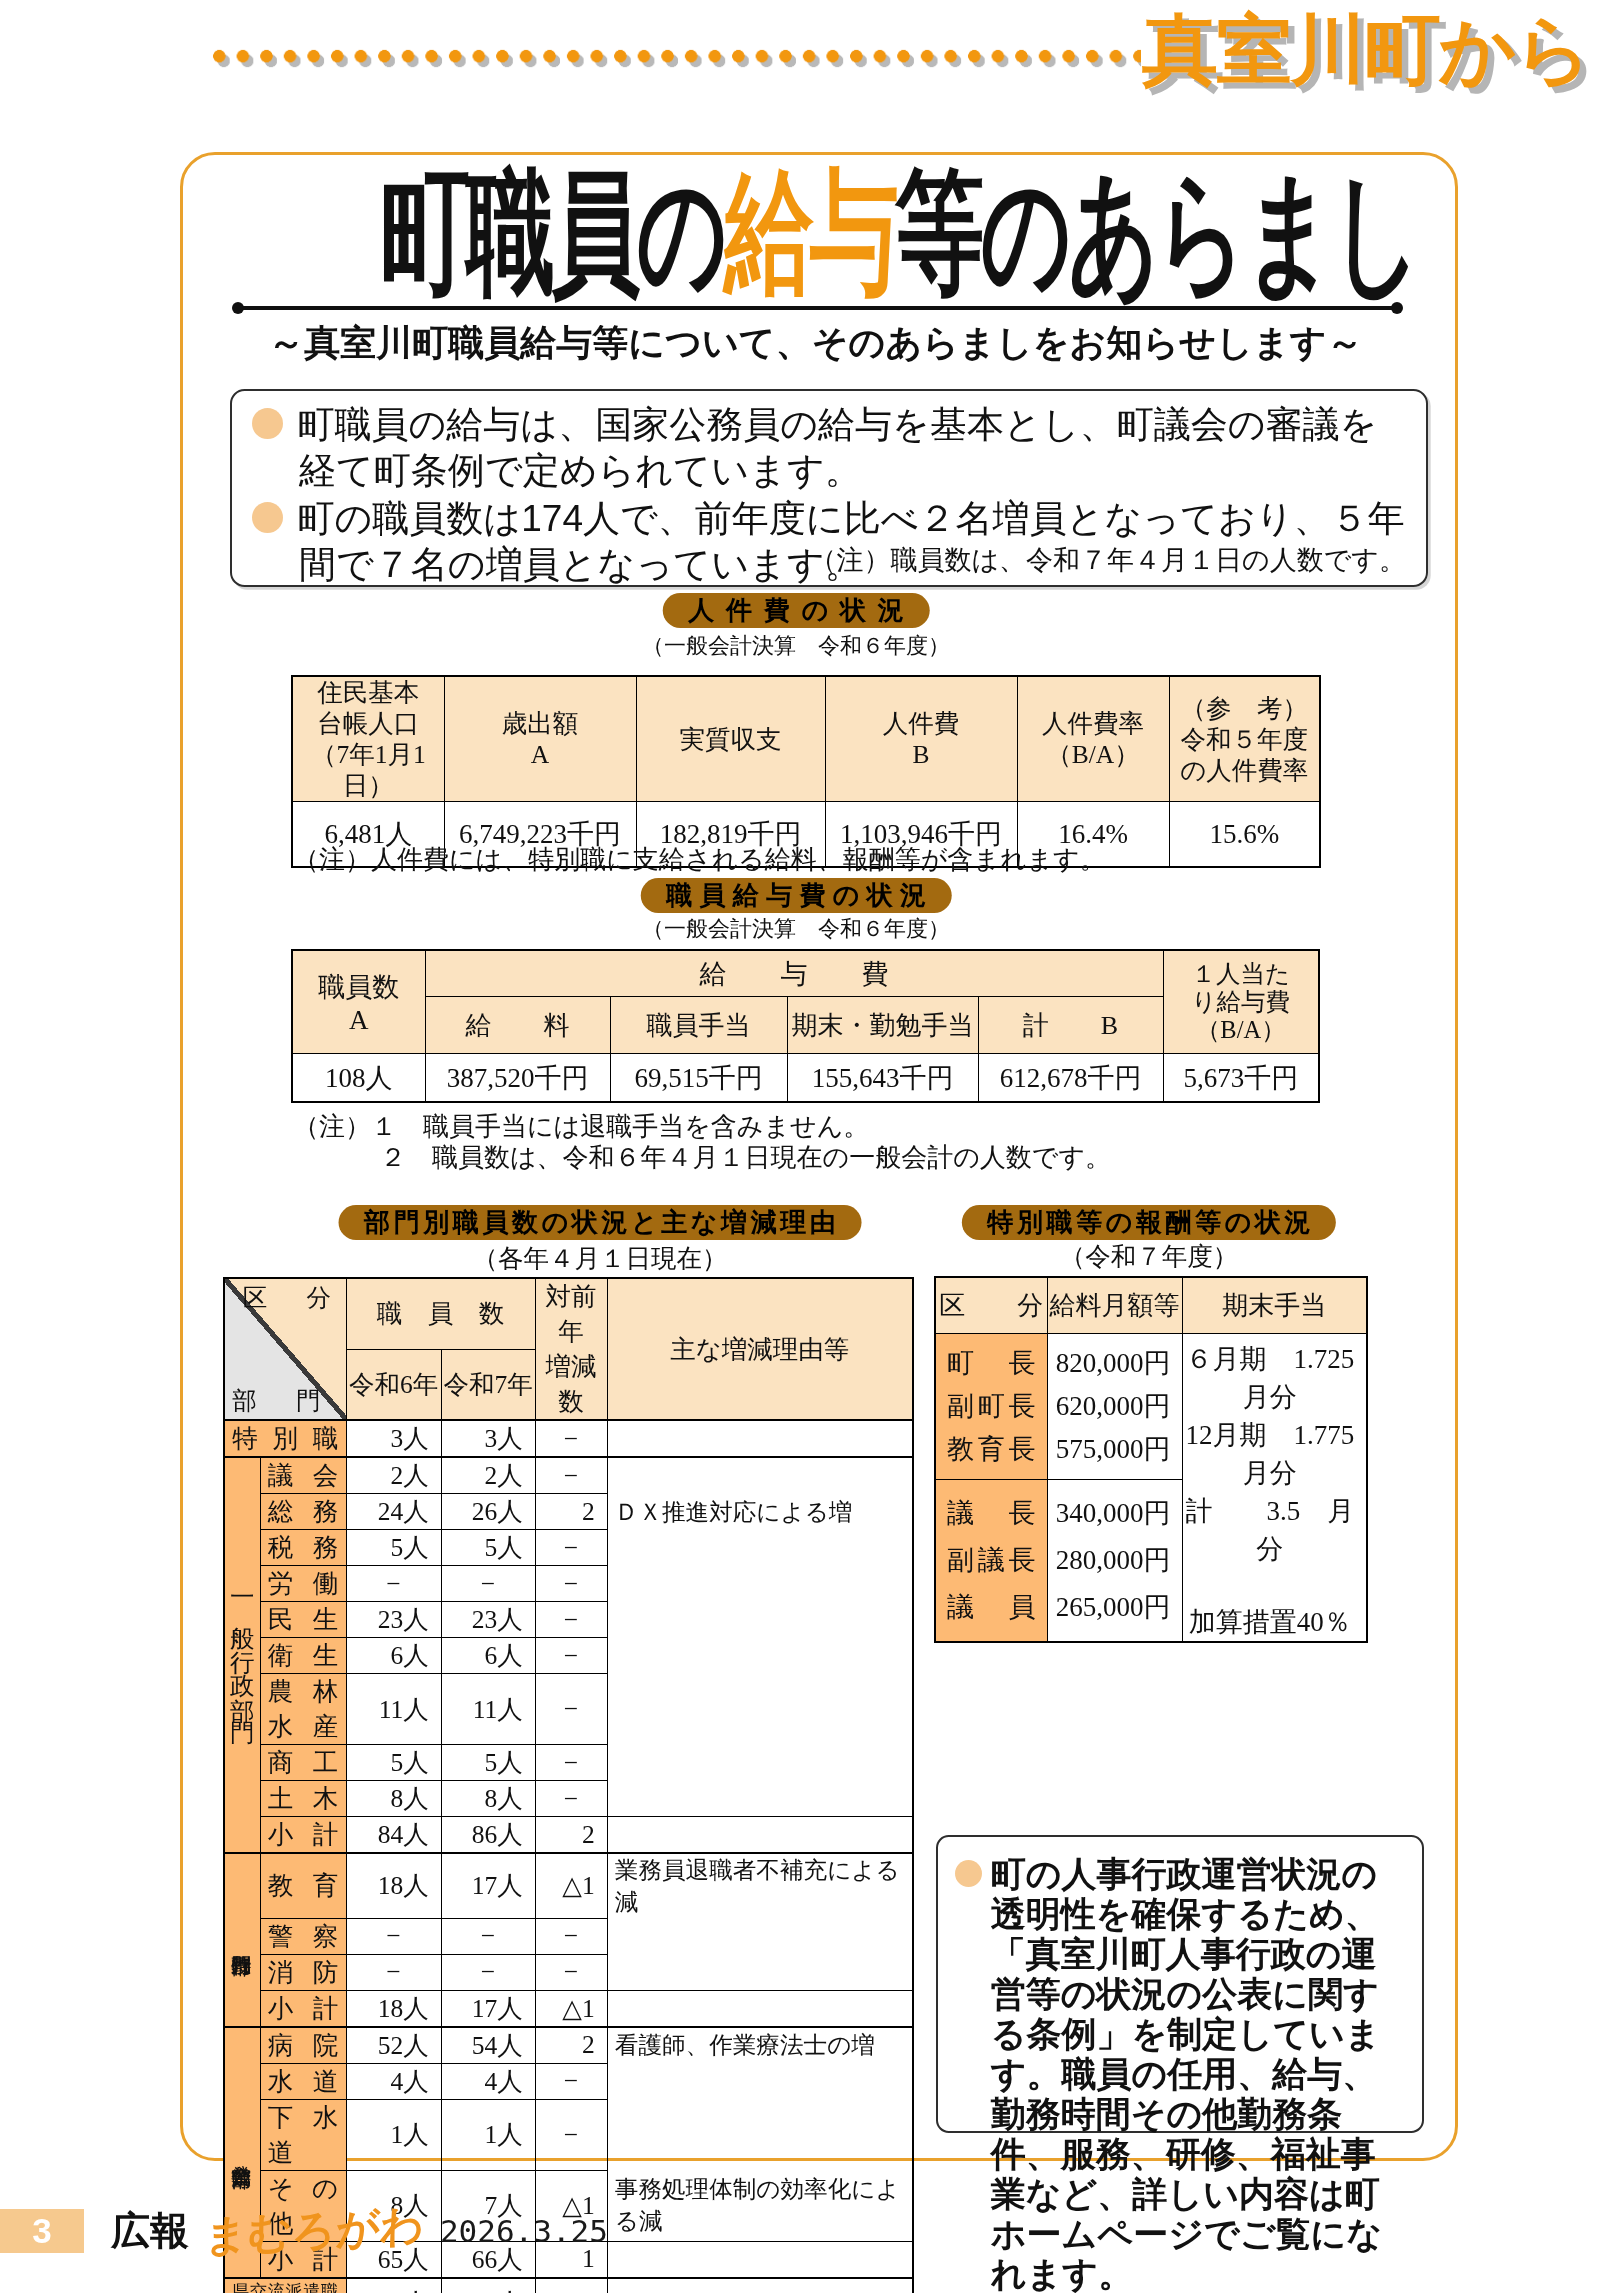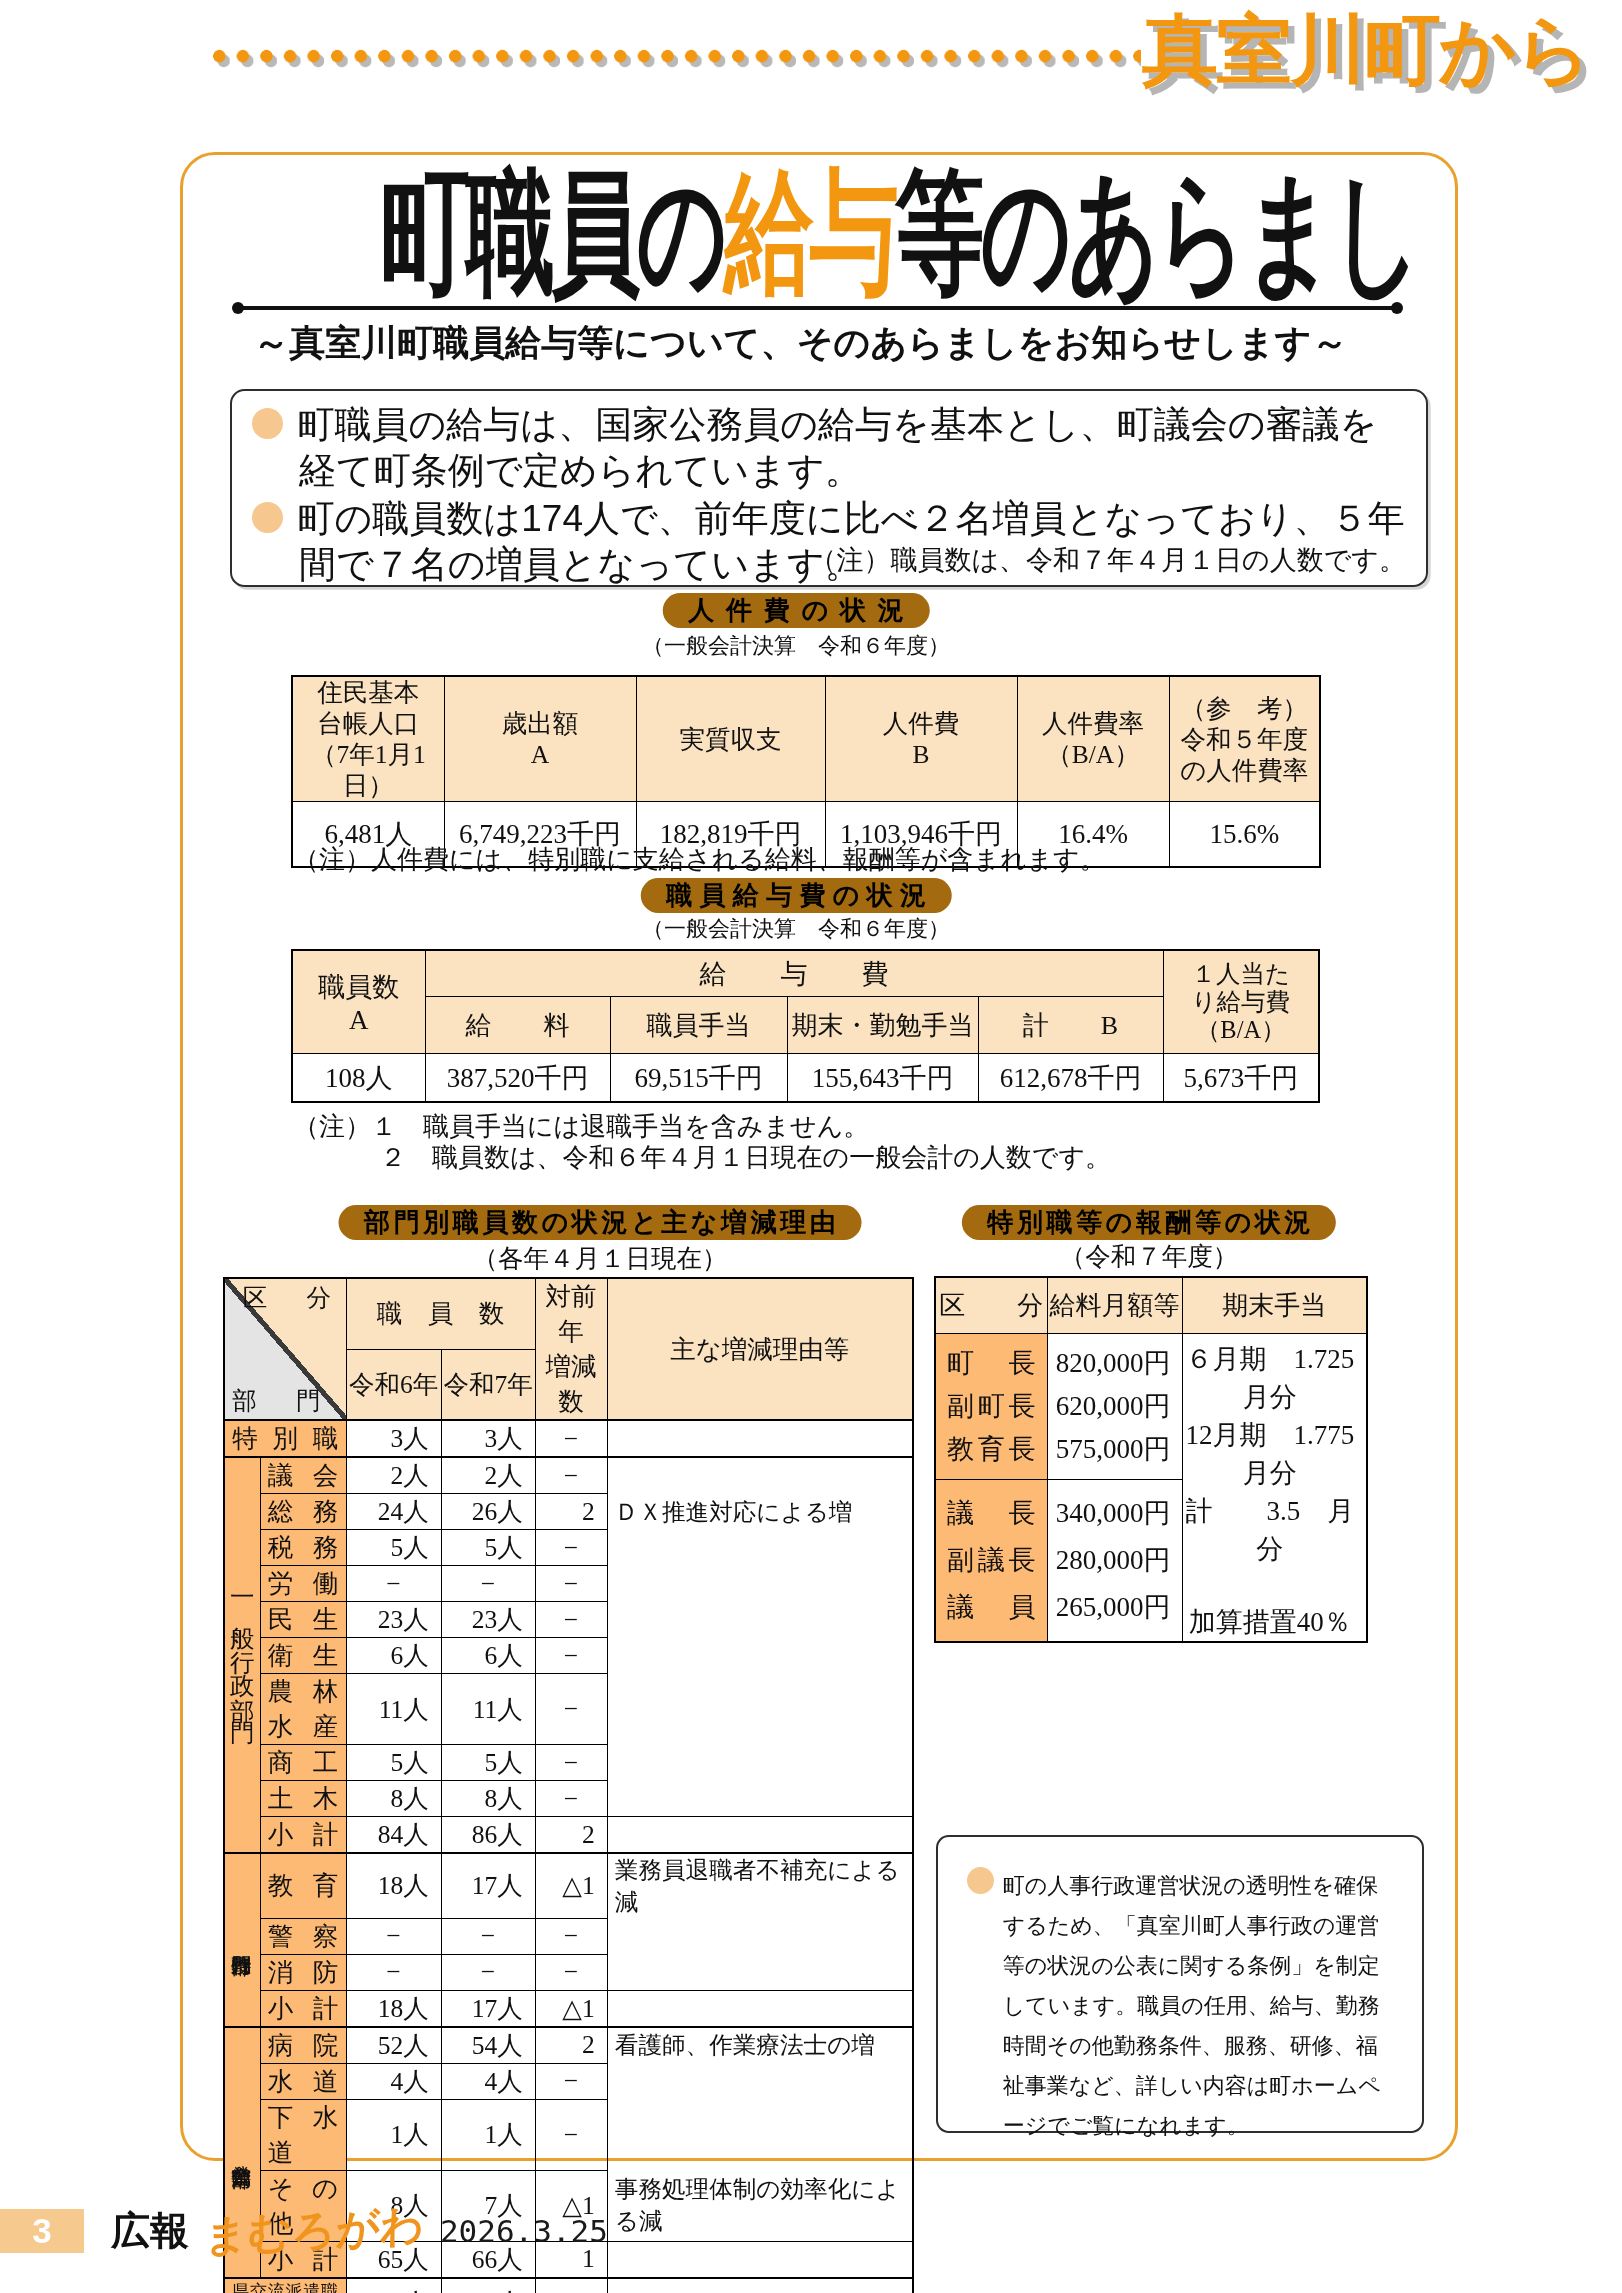--- a/index.html
+++ b/index.html
@@ -20,21 +20,21 @@
   .frame{left:180px;top:152px;width:1272px;height:2003px;border:3.6px solid #E9A12C;border-radius:35px;}
 
   
   .main-title{left:164px;top:164px;width:1273px;text-align:center;font-weight:900;
     font-size:135px;line-height:1.02;letter-spacing:-5.5px;transform:scaleX(0.66);transform-origin:50% 50%;
     white-space:nowrap;}
   .main-title .accent{color:#F2970F;}
   .tline{left:238px;top:306px;width:1159px;height:3.6px;background:#101010;}
   .tline::before,.tline::after{content:"";position:absolute;top:-4.5px;width:12.7px;height:12.7px;border-radius:50%;background:#101010;}
   .tline::before{left:-6.4px;}  .tline::after{right:-6.4px;}
-  .subt{left:164px;top:319px;width:1273px;text-align:center;font-weight:800;font-size:36px;}
+  .subt{left:179px;top:319px;width:1273px;text-align:center;font-weight:800;font-size:36px;}
 
   
   .ibox{left:230px;top:389px;width:1198px;height:198px;border:2.7px solid #2e2e2e;border-radius:14.5px;
     padding:9px 20px;box-sizing:border-box;box-shadow:2.7px 2.7px 0 rgba(165,165,165,.45);}
   .ibox p{margin:1.8px 0;font-size:37px;line-height:46px;padding-left:47px;text-indent:-47px;}
   .blt{display:inline-block;width:31px;height:31px;border-radius:50%;background:#F6C890;
     vertical-align:-2.7px;margin-right:14.5px;}
   .inote{position:absolute;right:20px;bottom:7.3px;font-size:27px;}
 
   
@@ -95,21 +95,21 @@
   .t4 tr.sec2 .amt div{line-height:47px;}
   .t4 tr.sec1 td{height:129px;}
   .t4 tr.sec2 td{border-top:1.8px solid #000;height:142px;}
   .t4 .bonus{text-align:right;padding:5.5px 9px 0 0;}
   .t4 .bonus div{line-height:38px;text-align:center;}
   .t4 .bextra{text-align:center;margin-top:35px;padding-right:0;}
 
   
   .hbox{left:936px;top:1835px;width:488px;height:298px;border:2.7px solid #2e2e2e;border-radius:12.7px;
     box-sizing:border-box;padding:12.7px 12.7px;}
-  .hbox p{margin:16px;font-size:22px;line-height:40px;padding-left:36px;text-indent:-36px;}
+  .hbox p{margin:4px;font-size:35px;line-height:40px;padding-left:36px;text-indent:-36px;font-weight:bold;}
   .hbox .blt{width:27px;height:27px;margin-right:9px;vertical-align:-1.8px;}
 
   
   .footer{left:0;top:2209px;height:44px;display:flex;align-items:center;}
   .pnum{width:84px;height:44px;background:#F6C98E;color:#fff;font-weight:bold;font-size:35px;
     display:flex;align-items:center;justify-content:center;}
   .koho{margin-left:27px;font-size:39px;font-weight:900;}
   .logo{margin-left:14.5px;font-size:43px;font-weight:900;color:#F0941D;transform:rotate(-3deg) skewX(-4deg);}
   .fdate{margin-left:16.4px;font-family:"DejaVu Sans Mono",monospace;font-size:31px;color:#1a1a1a;}
 </style>

